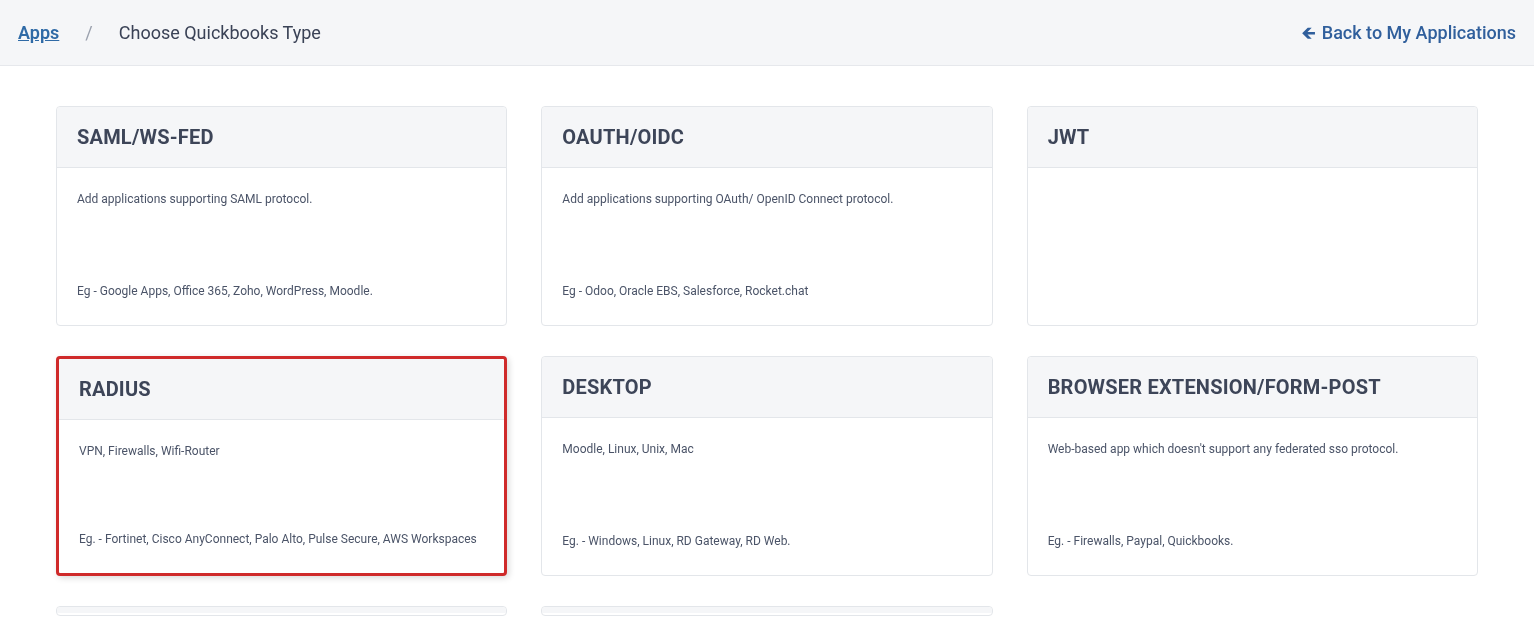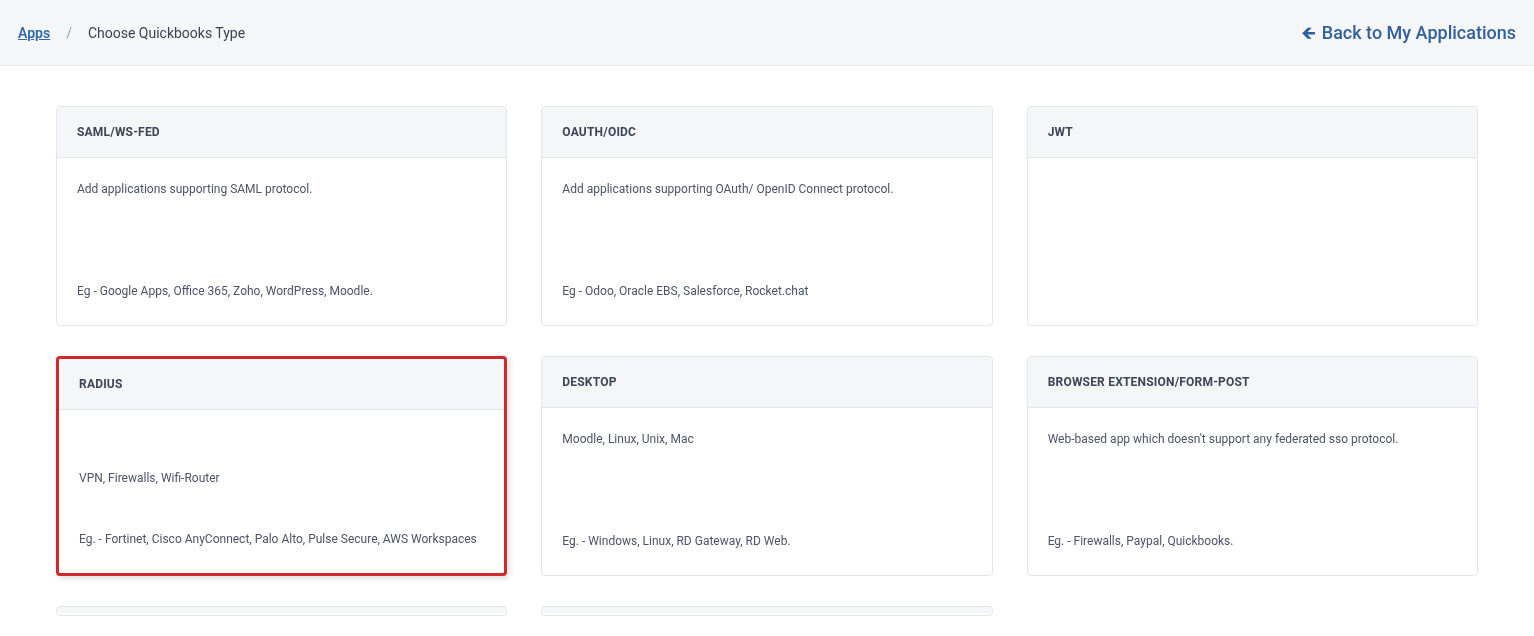--- a/index.html
+++ b/index.html
@@ -11,25 +11,25 @@
   }
   .top-bar {
     background: #f5f6f8;
     border-bottom: 1px solid #e6e8ec;
     padding: 22px 18px 22px 18px;
     display: flex;
     justify-content: space-between;
     align-items: center;
   }
   .breadcrumb {
-    font-size: 14px;
+    font-size: 18px;
     color: #3a4256;
     display: flex;
     align-items: center;
-    gap: 16px;
+    gap: 26px;
   }
   .breadcrumb .root {
     color: #2f6aa6;
     font-weight: 600;
   }
   .breadcrumb .sep {
     color: #9aa0ad;
   }
   .breadcrumb .current {
     color: #3a4256;
@@ -59,29 +59,28 @@
     border: 1px solid #e3e6ea;
     border-radius: 4px;
     background: #ffffff;
     display: flex;
     flex-direction: column;
     min-height: 220px;
   }
   .card.highlight {
     border: 3px solid #cf2a2a;
     box-shadow: 2px 2px 6px rgba(0,0,0,0.15);
-    gap: 37px;
   }
   .card-header {
     background: #f5f6f8;
     border-bottom: 1px solid #e3e6ea;
     padding: 18px 20px;
     font-weight: 700;
     color: #3d4558;
-    font-size: 12px;
+    font-size: 20px;
     letter-spacing: 0.2px;
     border-radius: 4px 4px 0 0;
   }
   .card-body {
     padding: 22px 20px 24px 20px;
     color: #4b5468;
     font-size: 12px;
     line-height: 1.55;
     display: flex;
     flex-direction: column;

